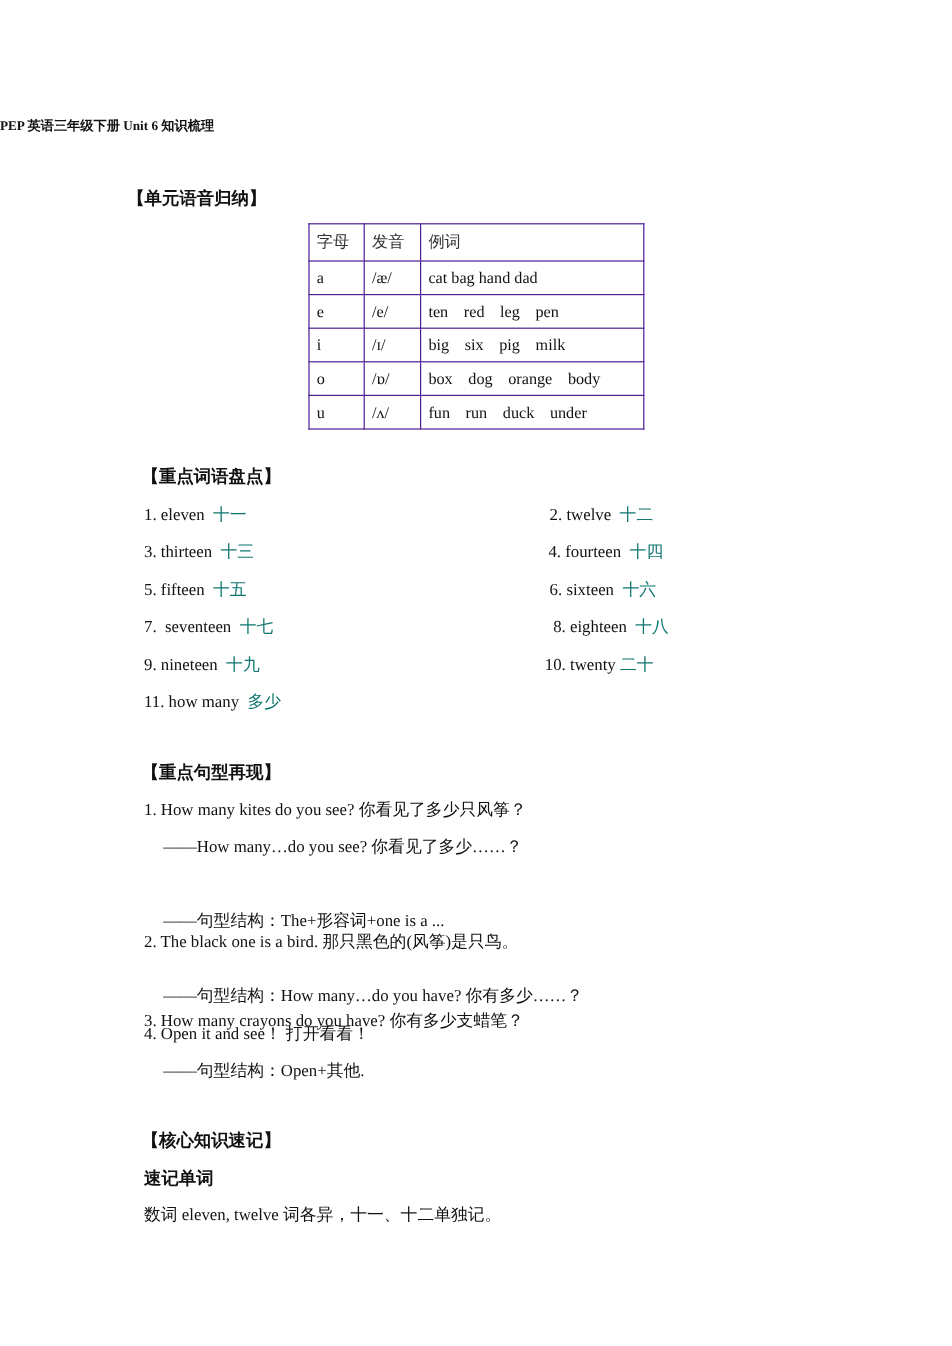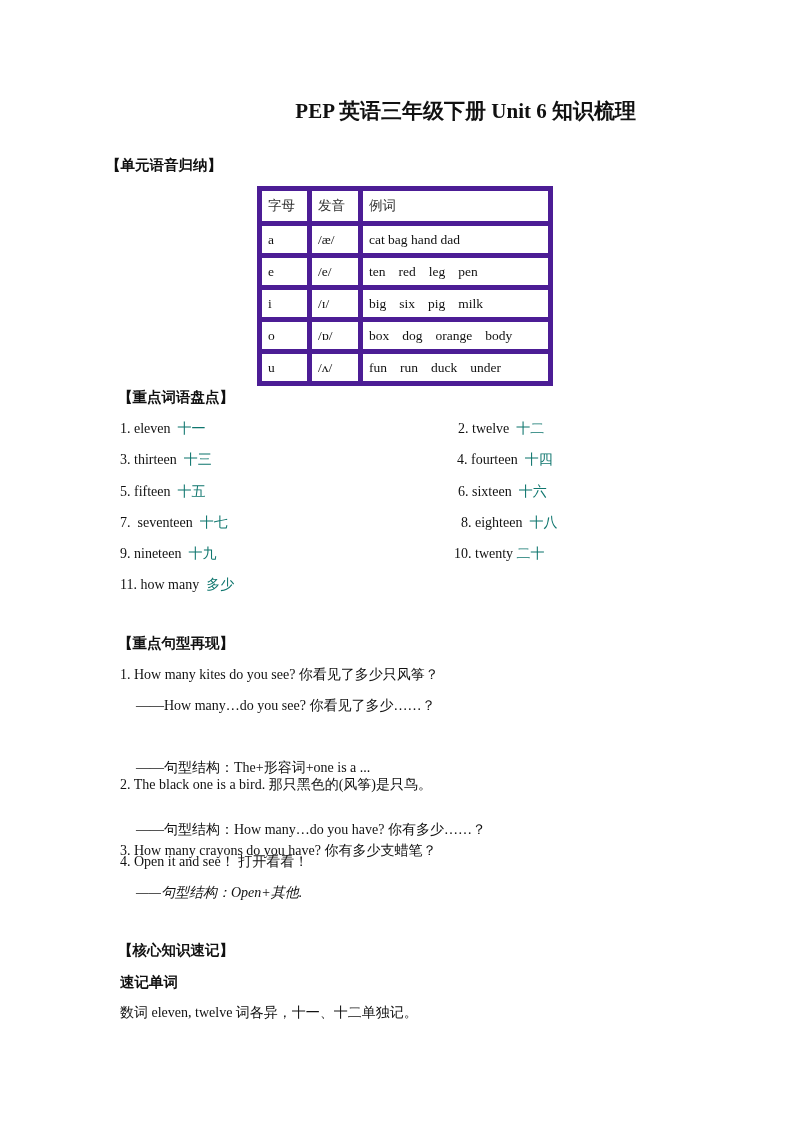--- a/index.html
+++ b/index.html
@@ -2,28 +2,28 @@
 <html><head>
 <meta charset="utf-8">
 <style>
   html, body { margin: 0; padding: 0; }
   body {
     width: 793px; height: 1122px; background: #ffffff; position: relative;
     font-family: "Liberation Serif", "DejaVu Serif", serif; color: #111;
     font-size: 14px;
   }
   .abs { position: absolute; white-space: nowrap; }
-  .title { left: 0; width: 636px; top: 97px; text-align: right; font-weight: bold; font-size: 21px; }
+  .title { left: 0; width: 636px; top: 97px; text-align: left; font-weight: bold; font-size: 11px; }
   .heading { font-weight: bold; font-size: 14.5px; font-family: "DejaVu Sans", "Liberation Sans", sans-serif; }
   table.phon {
     position: absolute; left: 257px; top: 186px; border-collapse: collapse;
     font-size: 13.5px;
   }
   table.phon td {
-    border: 5px solid #4c1d95; padding: 0 6px; vertical-align: middle; height: 27px;
+    border: 1px solid #4c1d95; padding: 0 6px; vertical-align: middle; height: 27px;
   }
   table.phon tr.head td { height: 30px; color: #333; }
   table.phon td.c1 { width: 33px; }
   table.phon td.c2 { width: 34px; }
   table.phon td.c3 { width: 173px; }
   .w { display: inline-block; margin-right: 13px; }
   .w:last-child { margin-right: 0; }
   .line { font-size: 14px; }
   .cn { color: #0f766e; }
   .sub { font-weight: bold; font-size: 14.5px; font-family: "DejaVu Sans", "Liberation Sans", sans-serif; }
@@ -91,17 +91,17 @@
 
 <div class="abs heading" style="left:118px; top:634px;">【重点句型再现】</div>
 
 <div class="abs line" style="left:120px; top:666px;">1. How many kites do you see?  你看见了多少只风筝？</div>
 <div class="abs line" style="left:136px; top:697px;">——How many…do you see?  你看见了多少……？</div>
 <div class="abs line" style="left:120px; top:728px;margin-top:48px;">2.  The  black one is a bird. 那只黑色的(风筝)是只鸟。</div>
 <div class="abs line" style="left:136px; top:759px;">——句型结构：The+形容词+one is a ...</div>
 <div class="abs line" style="left:120px; top:809px;margin-top:33px;">3. How many crayons do you have?  你有多少支蜡笔？</div>
 <div class="abs line" style="left:136px; top:821px;">——句型结构：How  many…do you have?  你有多少……？</div>
 <div class="abs line" style="left:120px; top:853px;">4. Open it and see！ 打开看看！</div>
-<div class="abs line" style="left:136px; top:884px;font-style:italic;">——句型结构：Open+其他.</div>
+<div class="abs line" style="left:136px; top:884px;">——句型结构：Open+其他.</div>
 
 <div class="abs heading" style="left:118px; top:941px;">【核心知识速记】</div>
 <div class="abs sub" style="left:120px; top:973px;">速记单词</div>
 <div class="abs line" style="left:120px; top:1004px;">数词 eleven, twelve 词各异，十一、十二单独记。</div>
 
 </body></html>

